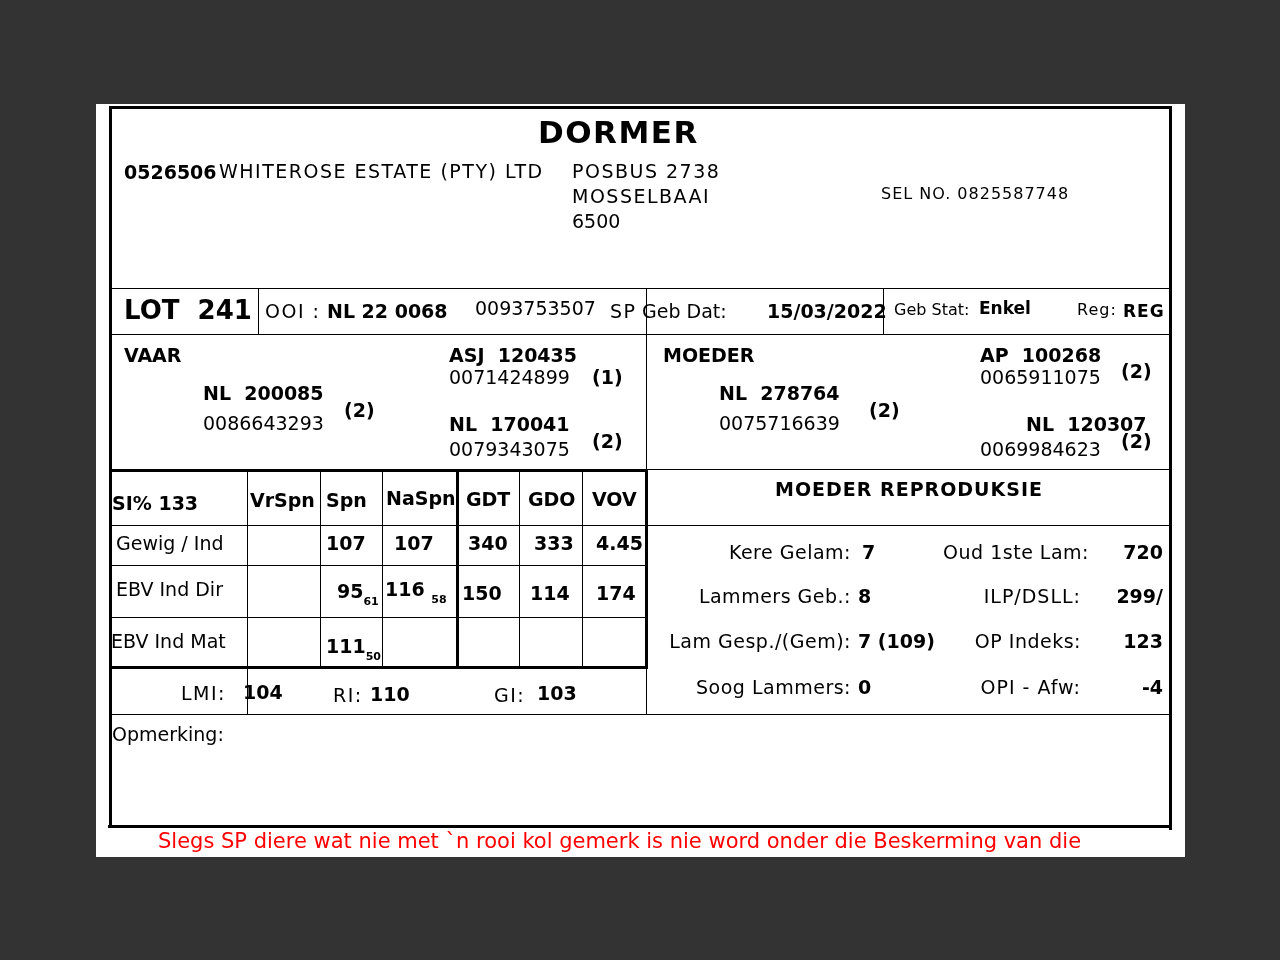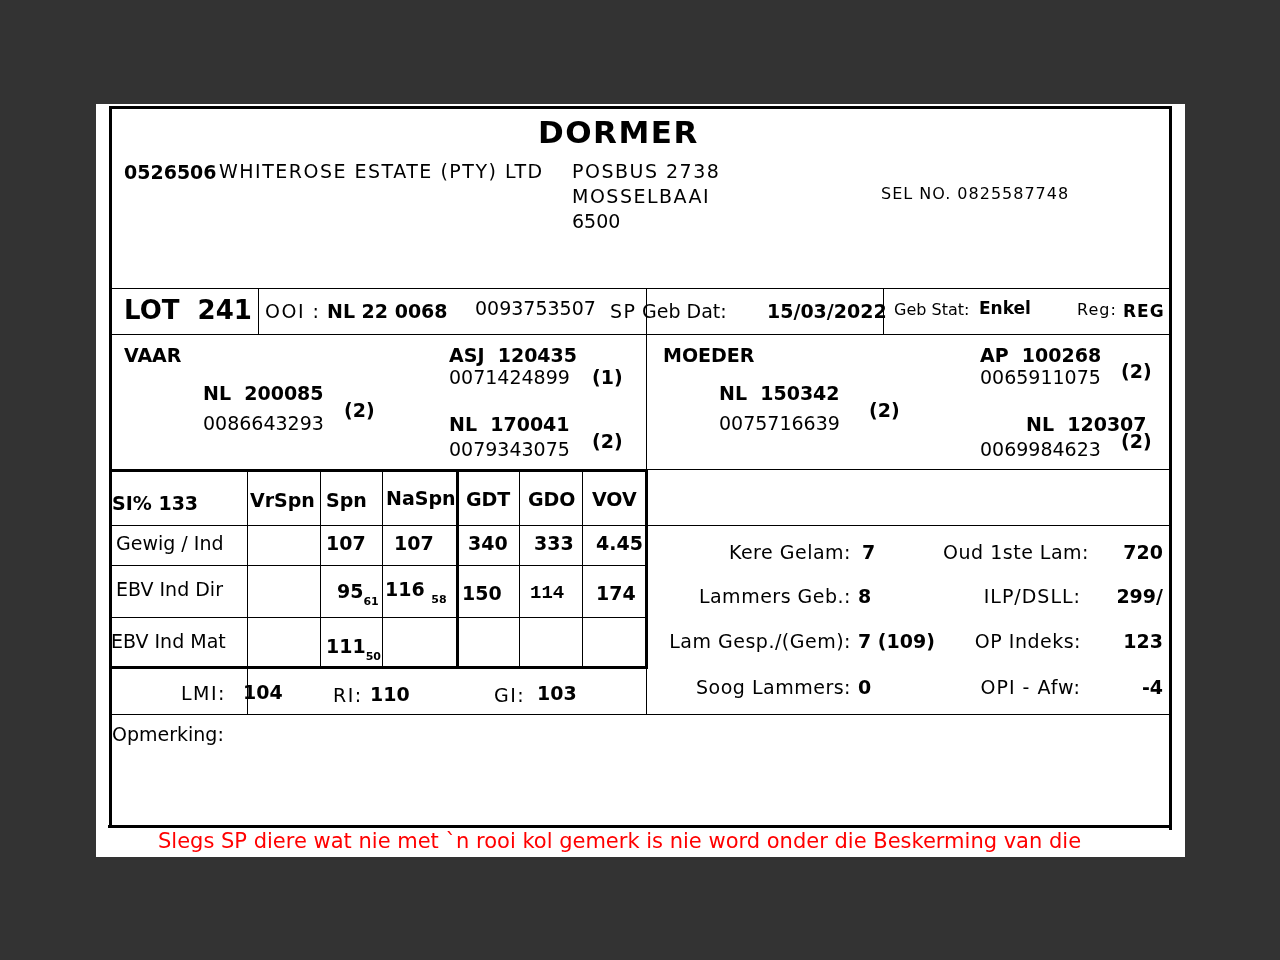--- a/index.html
+++ b/index.html
@@ -58,21 +58,21 @@
   <div class="abs lbl" style="left:107px;top:308px;">0086643293</div>
   <div class="abs b lbl" style="left:248px;top:295px;">(2)</div>
   <div class="abs b lbl" style="left:353px;top:240px;white-space:pre;">ASJ  120435</div>
   <div class="abs lbl" style="left:353px;top:262px;">0071424899</div>
   <div class="abs b lbl" style="left:496px;top:262px;">(1)</div>
   <div class="abs b lbl" style="left:353px;top:309px;white-space:pre;">NL  170041</div>
   <div class="abs lbl" style="left:353px;top:334px;">0079343075</div>
   <div class="abs b lbl" style="left:496px;top:326px;">(2)</div>
 
   <div class="abs b lbl" style="left:567px;top:240px;">MOEDER</div>
-  <div class="abs b lbl" style="left:623px;top:278px;white-space:pre;">NL  150342</div>
+  <div class="abs b lbl" style="left:623px;top:278px;white-space:pre;">NL  278764</div>
   <div class="abs lbl" style="left:623px;top:308px;">0075716639</div>
   <div class="abs b lbl" style="left:773px;top:295px;">(2)</div>
   <div class="abs b lbl" style="left:884px;top:240px;white-space:pre;">AP  100268</div>
   <div class="abs lbl" style="left:884px;top:262px;">0065911075</div>
   <div class="abs b lbl" style="left:1025px;top:256px;">(2)</div>
   <div class="abs b lbl" style="left:884px;top:309px;white-space:pre;margin-left:46px;">NL  120307</div>
   <div class="abs lbl" style="left:884px;top:334px;">0069984623</div>
   <div class="abs b lbl" style="left:1025px;top:326px;">(2)</div>
 
   <div class="hl" style="left:16px;top:365px;width:1057px;"></div>
@@ -113,37 +113,38 @@
   <div class="abs b lbl" style="left:500px;top:428px;">4.45</div>
 
   <div class="abs lbl" style="left:20px;top:474px;">EBV Ind Dir</div>
   <div class="abs b lbl" style="left:241px;top:476px;">
     <span>95</span><span class="sub">61</span>
   </div>
   <div class="abs b lbl" style="left:289px;top:474px;">
     <span>116</span>&nbsp;<span class="sub">58</span>
   </div>
   <div class="abs b lbl" style="left:366px;top:478px;">150</div>
-  <div class="abs b lbl" style="left:434px;top:478px;font-family:Liberation Mono, monospace;">114</div>
+  <div class="abs b lbl" style="left:434px;top:478px;">114</div>
   <div class="abs b lbl" style="left:500px;top:478px;">174</div>
 
   <div class="abs lbl" style="left:15px;top:526px;">EBV Ind Mat</div>
   <div class="abs b lbl" style="left:230px;top:531px;">
     <span>111</span><span class="sub">50</span>
   </div>
 
   <div class="abs lbl sp" style="left:85px;top:578px;">LMI:</div>
   <div class="abs b lbl" style="left:147px;top:577px;">104</div>
   <div class="abs lbl sp" style="left:237px;top:580px;">RI:</div>
   <div class="abs b lbl" style="left:274px;top:579px;">110</div>
   <div class="abs lbl sp" style="left:398px;top:580px;">GI:</div>
   <div class="abs b lbl" style="left:441px;top:578px;">103</div>
 
   <div class="vl" style="left:550px;top:365px;height:246px;"></div>
   <div class="hl" style="left:550px;top:421px;width:523px;"></div>
+  <div class="abs b" style="left:679px;top:374px;font-size:19px;letter-spacing:1px;">MOEDER REPRODUKSIE</div>
 
   <div class="abs lbl" style="right:334px;top:437px;text-align:right;letter-spacing:0.5px;">Kere Gelam:</div>
   <div class="abs b lbl" style="left:766px;top:437px;">7</div>
   <div class="abs lbl" style="right:334px;top:481px;text-align:right;letter-spacing:0.5px;">Lammers Geb.:</div>
   <div class="abs b lbl" style="left:762px;top:481px;">8</div>
   <div class="abs lbl" style="right:334px;top:526px;text-align:right;letter-spacing:0.5px;">Lam Gesp./(Gem):</div>
   <div class="abs b lbl" style="left:762px;top:526px;">7 (109)</div>
   <div class="abs lbl" style="right:334px;top:572px;text-align:right;letter-spacing:0.5px;">Soog Lammers:</div>
   <div class="abs b lbl" style="left:762px;top:572px;">0</div>
 

